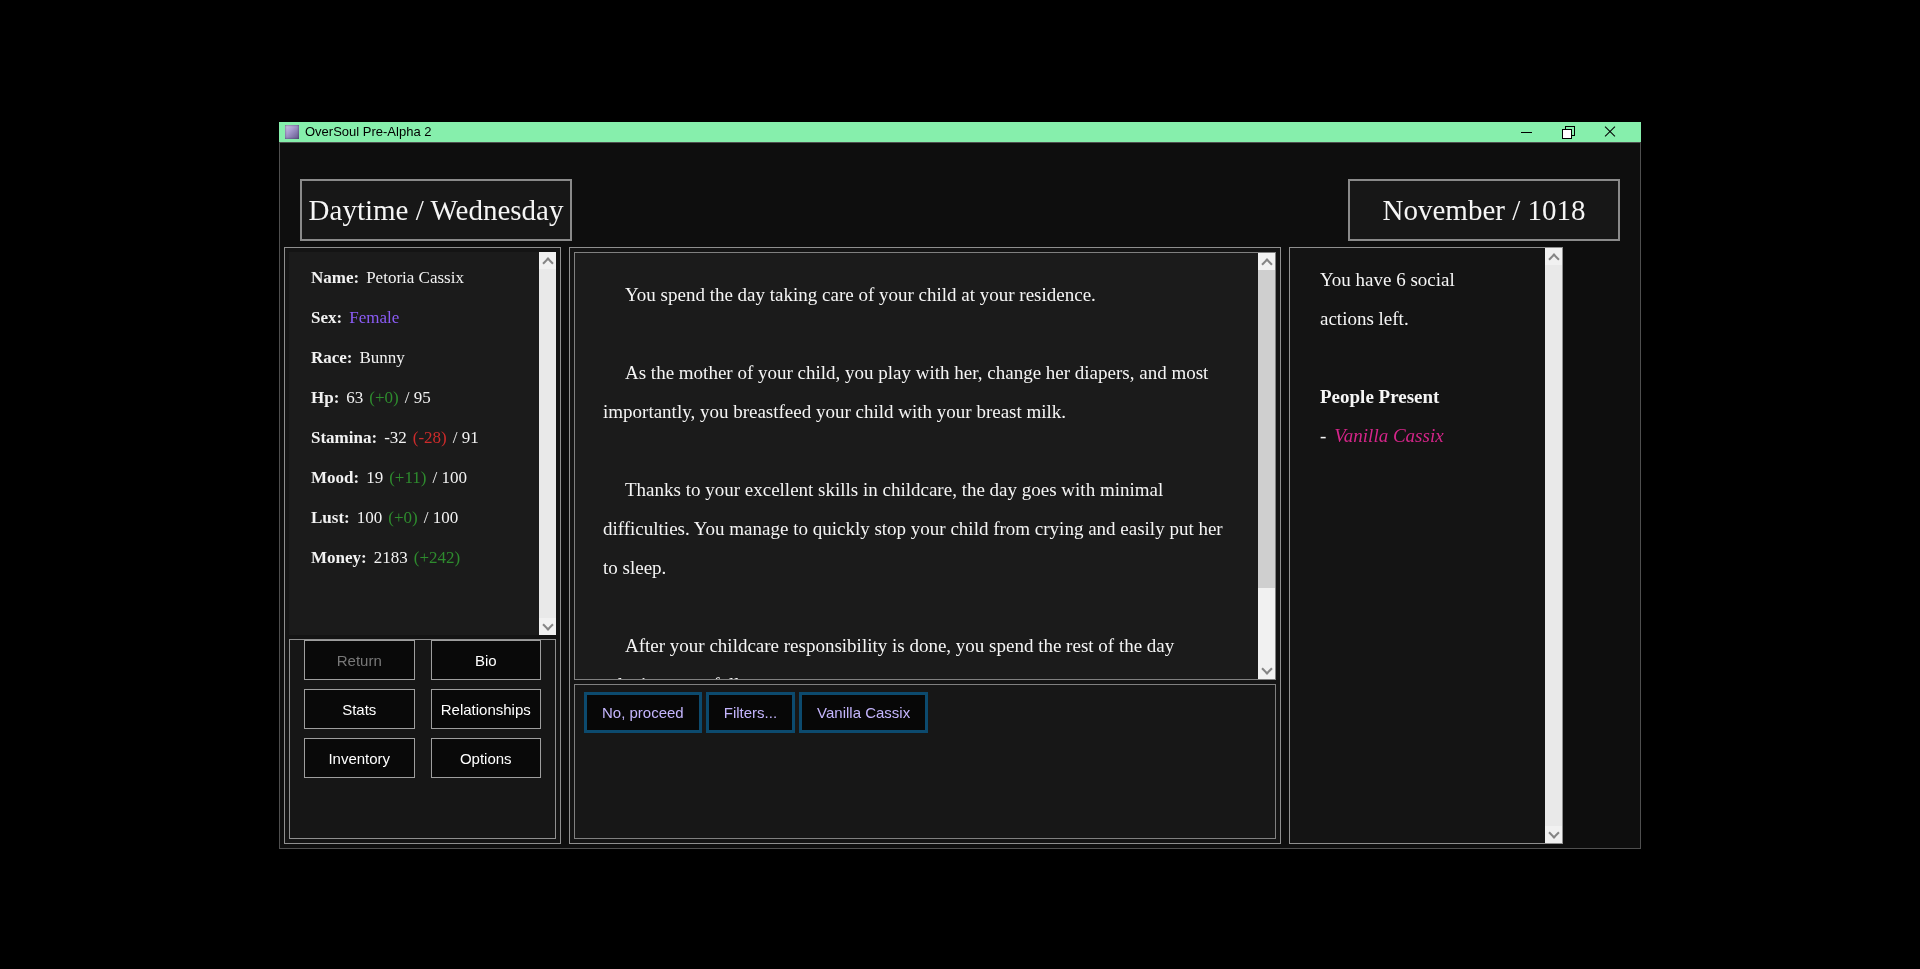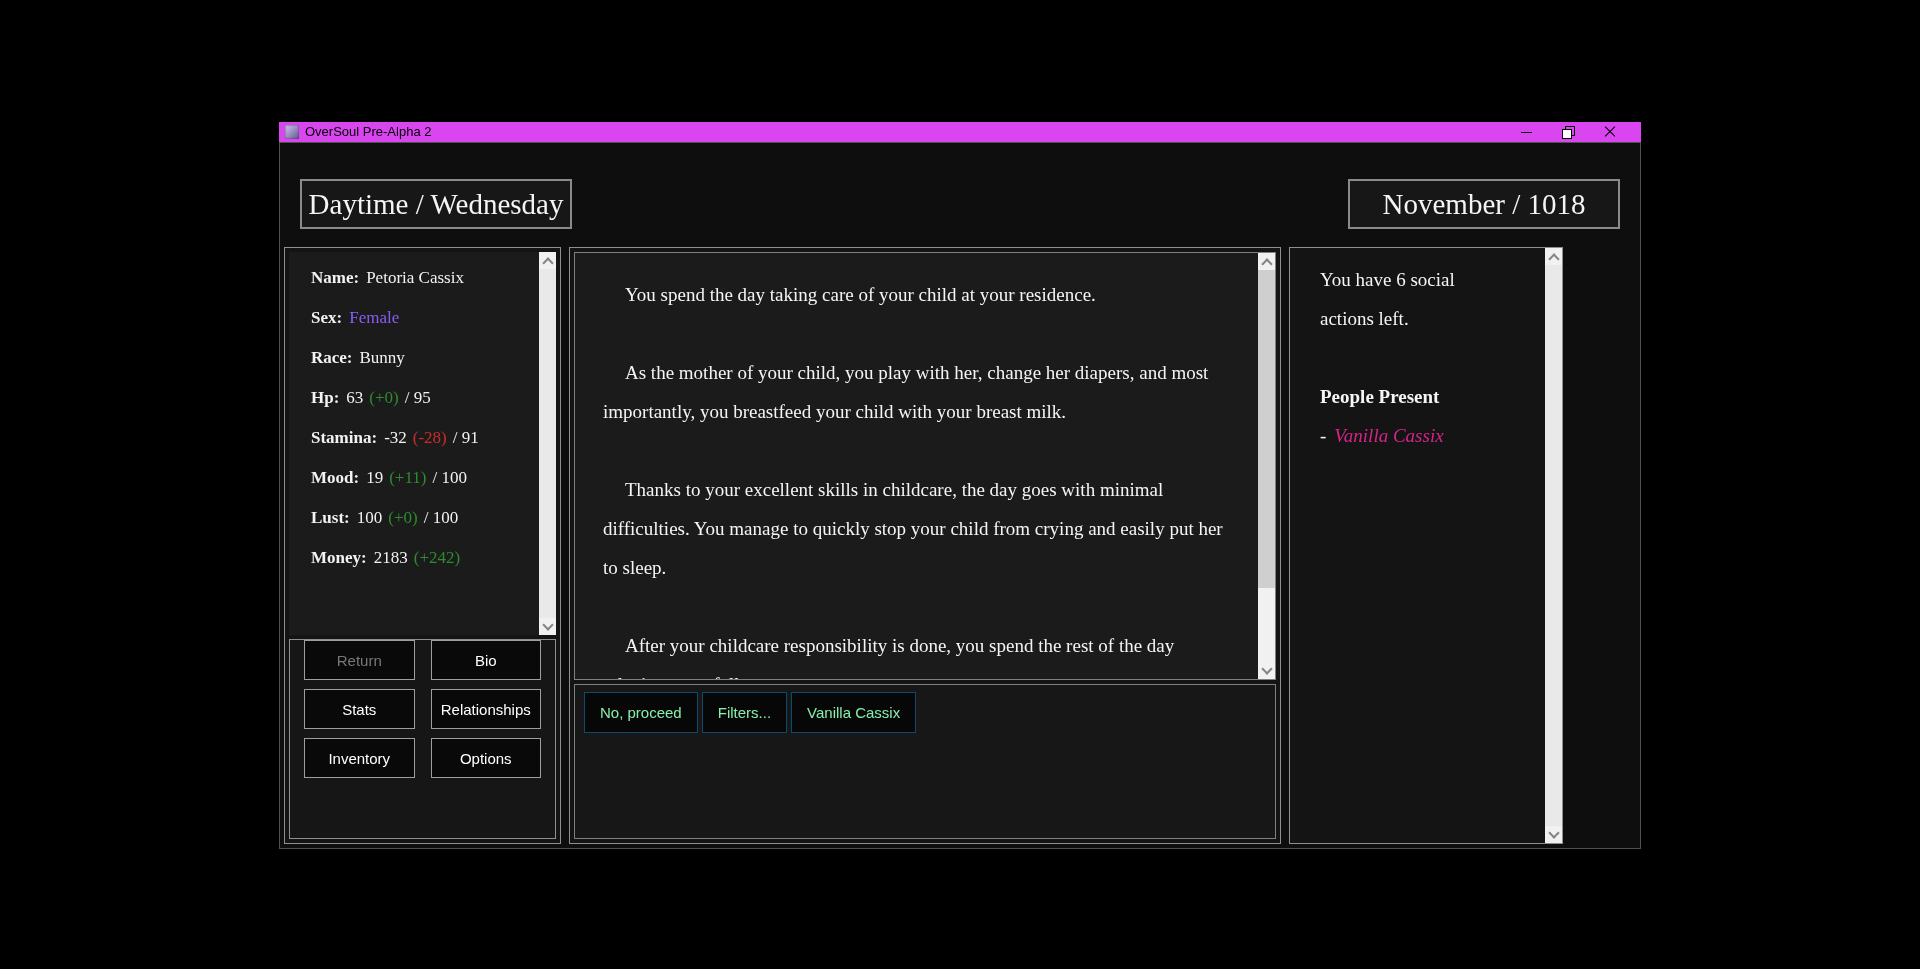--- a/index.html
+++ b/index.html
@@ -2,21 +2,21 @@
 <html><head>
 <meta charset="utf-8">
 <style>
   * { margin:0; padding:0; box-sizing:border-box; }
   html,body { width:1920px; height:969px; background:#000; overflow:hidden;
               font-family:"Liberation Serif", serif; }
 
   
   .window { position:absolute; left:279px; top:122px; width:1362px; height:727px; }
 
-  .titlebar { position:absolute; left:0; top:0; right:0; height:20px; background:#d946ef;
+  .titlebar { position:absolute; left:0; top:0; right:0; height:20px; background:#86efac;
               display:flex; align-items:center; }
   .app-icon { width:14px; height:14px; margin-left:6px;
               background:linear-gradient(135deg,#cfc6e2 0%,#a79bce 40%,#7d72a6 75%,#5e5684 100%);
               box-shadow:inset 0 0 2px #3a3358; }
   .title-text { margin-left:6px; font-family:"Liberation Sans", sans-serif; font-size:13px;
                 color:#000; line-height:20px; }
   .win-controls { margin-left:auto; display:flex; height:100%; margin-right:10px; }
   .win-btn { width:42px; height:100%; display:flex; align-items:center; justify-content:center;
              cursor:pointer; }
   .glyph-min { width:11px; height:1px; background:#000; display:block; }
@@ -26,21 +26,21 @@
   .glyph-close { position:relative; width:12px; height:12px; display:block; }
   .glyph-close::before, .glyph-close::after { content:""; position:absolute; left:-1px; top:5px;
       width:14px; height:1px; background:#000; }
   .glyph-close::before { transform:rotate(45deg); }
   .glyph-close::after  { transform:rotate(-45deg); }
 
   .content { position:absolute; left:0; top:20px; right:0; bottom:0; background:#0e0e0e;
              border:1px solid #4f4f4f; }
 
   
-  .hdr-box { position:absolute; top:36px; width:272px; height:50px; border:2px solid #8a8a8a;
+  .hdr-box { position:absolute; top:36px; width:272px; height:62px; border:2px solid #8a8a8a;
              background:#171717; display:flex; align-items:center; justify-content:center;
              color:#f5f5f5; font-size:29px; white-space:nowrap; }
   .hdr-left { left:20px; }
   .hdr-right { right:20px; }
 
   
   .cols { position:absolute; left:4px; top:104px; bottom:4px; display:flex; gap:8px; }
   .col { border:1px solid #8f8f8f; background:#141414; display:flex; flex-direction:column;
          padding:4px; }
   .col-left { width:277px; }
@@ -63,22 +63,22 @@
   .menu-btn.is-disabled { color:#787878; cursor:default; }
 
   
   .story-view { flex:1; position:relative; border:1px solid #808080; background:#1b1b1b;
                 overflow:hidden; }
   .story-text { padding:22px 50px 0 28px; font-size:19px; line-height:39px; color:#f5f5f5; }
   .story-text p { text-indent:22px; margin-bottom:39px; }
 
   .choices-panel { height:155px; margin-top:4px; border:1px solid #808080; background:#171717;
                    display:flex; align-items:flex-start; padding:7px 9px; gap:4px; }
-  .choice-btn { height:41px; padding:0 15px; background:#070707; border:1px solid #0c4a6e;
-                color:#86efac; font-family:"Liberation Sans", sans-serif; font-size:15px;
+  .choice-btn { height:41px; padding:0 15px; background:#070707; border:3px solid #0c4a6e;
+                color:#c4b5fd; font-family:"Liberation Sans", sans-serif; font-size:15px;
                 display:flex; align-items:center; justify-content:center; cursor:pointer; }
 
   
   .social-text-wrap { padding:12px 20px 0 30px; font-size:19px; line-height:39px; color:#f5f5f5; }
   .social-line { width:172px; margin-bottom:39px; }
   .people-header { font-weight:bold; }
   .person-row { line-height:39px;font-style:italic; }
   .person-name { margin-left:8px; }
 
   

